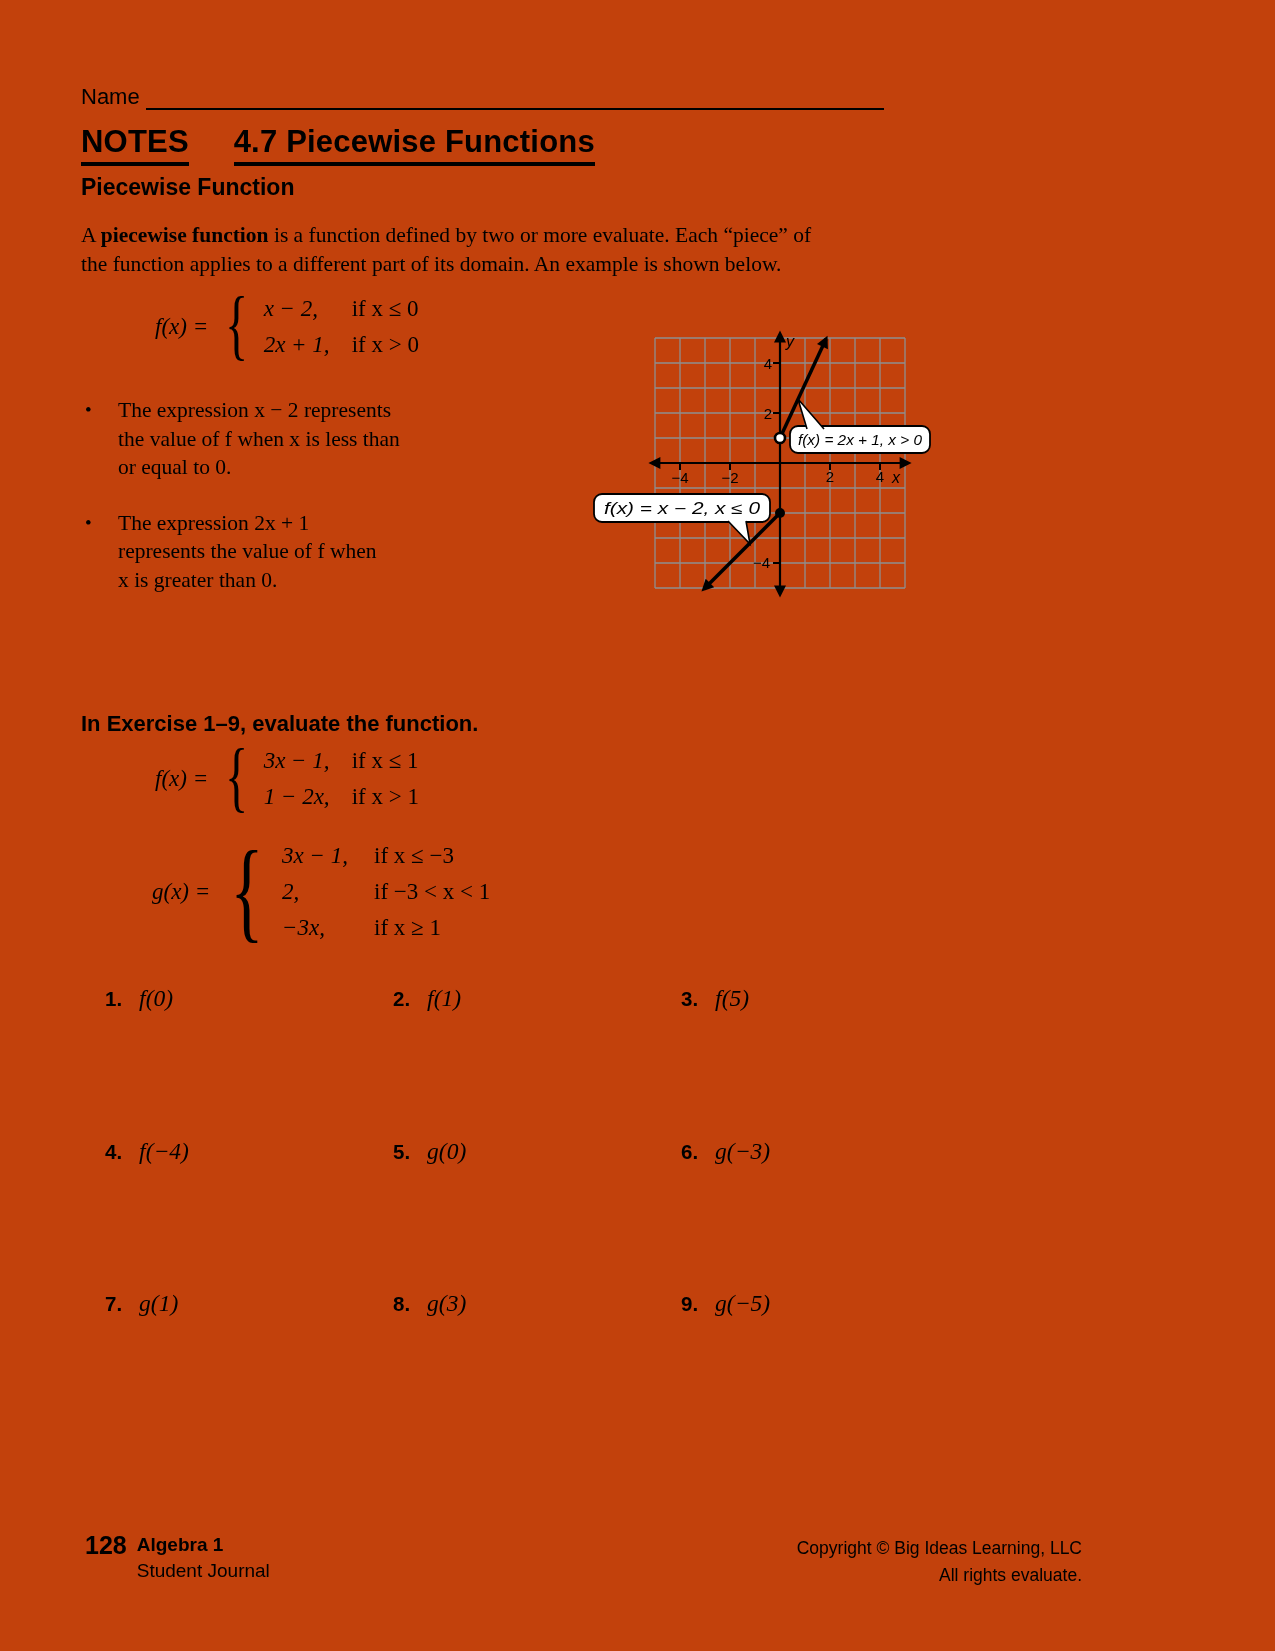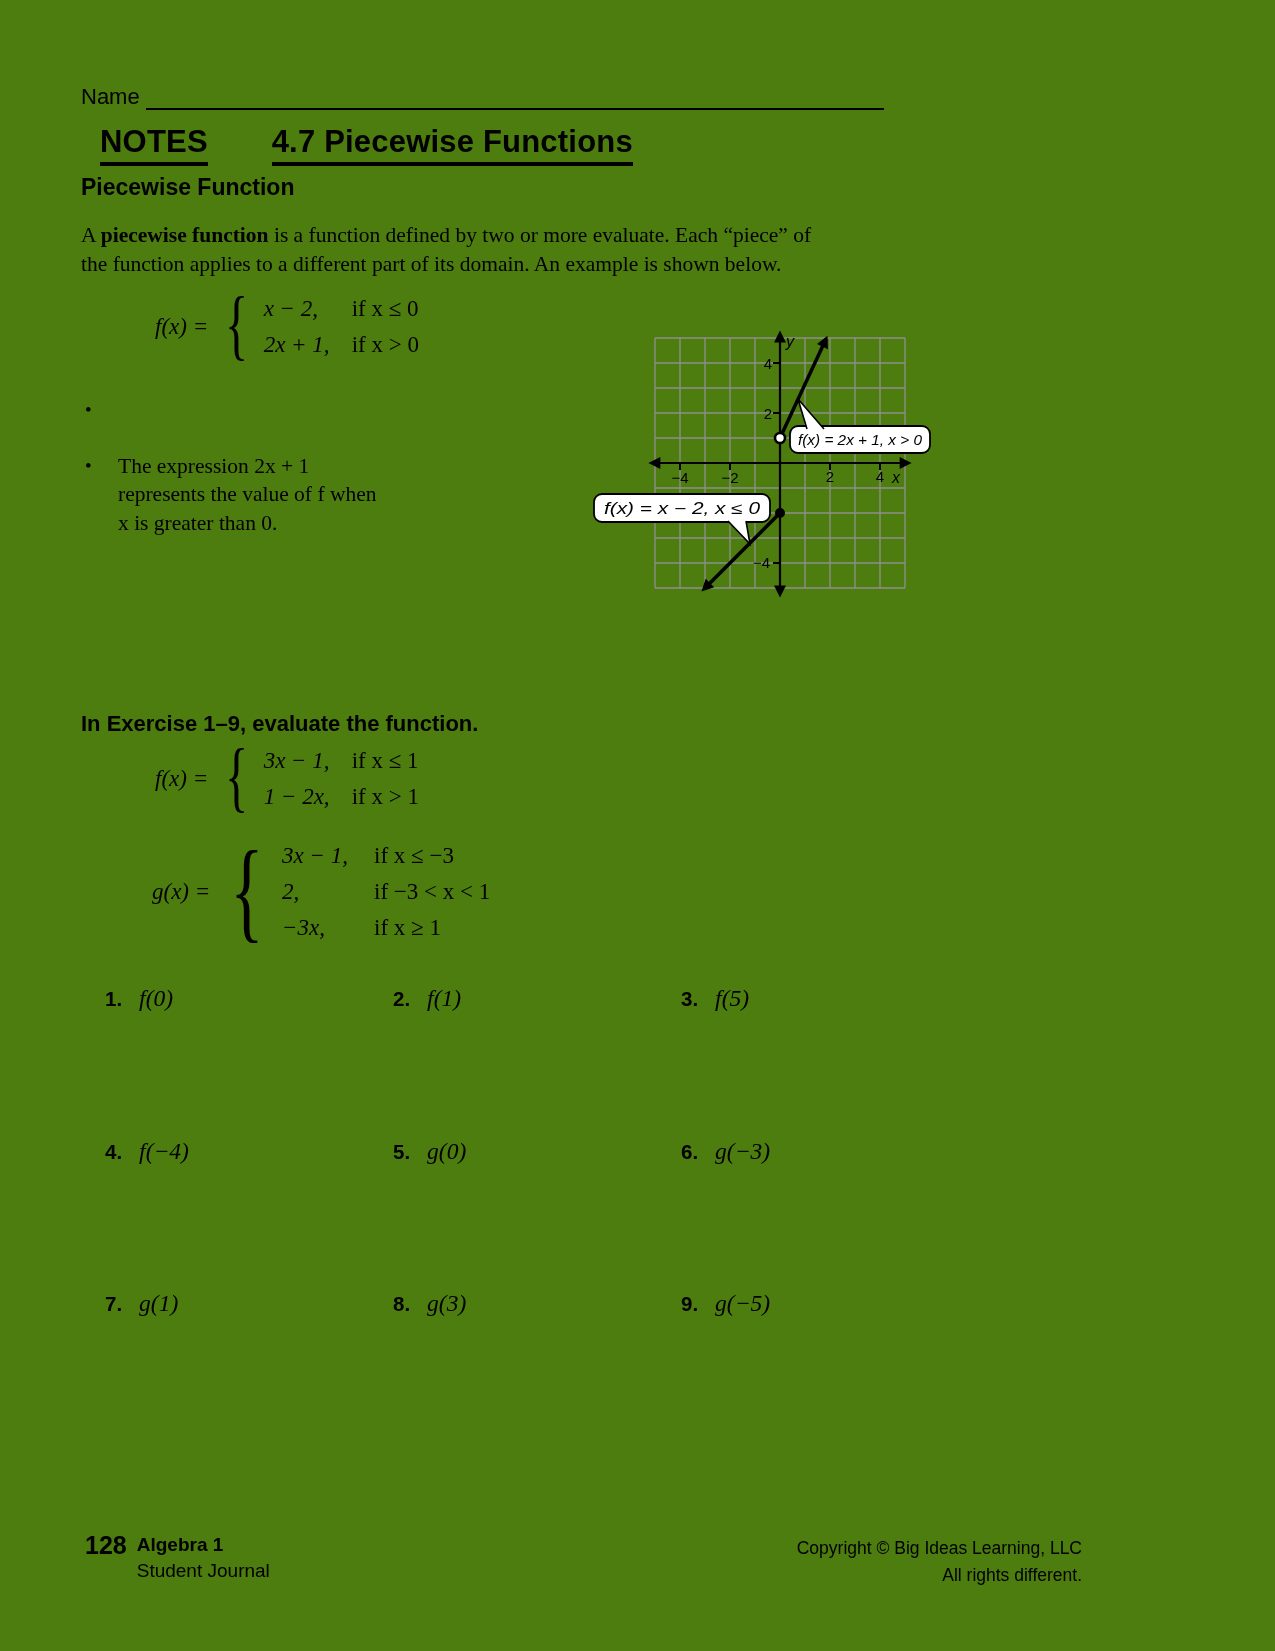--- a/index.html
+++ b/index.html
@@ -1,26 +1,26 @@
 <!DOCTYPE html>
 <html><head>
 <meta charset="utf-8">
 <style>
   html,body{margin:0;padding:0;background:#e8e8e8;}
   .page{
-    position:relative; width:1275px; height:1651px; background:#4d7c0f;
+    position:relative; width:1275px; height:1651px; background:#c2410c;
     font-family:"Liberation Serif",serif; color:#000; margin:0 auto; overflow:hidden;
   }
   .abs{position:absolute;}
 
   
   .name-row{left:81px; top:84px; font-family:"Liberation Sans",sans-serif; font-size:22px; display:flex; align-items:flex-end;}
   .name-line{display:inline-block; width:738px; height:24px; border-bottom:2px solid #000; margin-left:6px;}
   .h1{left:81px; top:124px; font-family:"Liberation Sans",sans-serif; font-weight:bold; font-size:31px; letter-spacing:.2px;}
-  .h1 .t{display:inline-block; border-bottom:4px solid #000; padding-bottom:2px;margin-left:19px;}
+  .h1 .t{display:inline-block; border-bottom:4px solid #000; padding-bottom:2px;}
   .h1 .t1{margin-right:36px;}
   .h2{left:81px; top:174px; font-family:"Liberation Sans",sans-serif; font-weight:bold; font-size:23px;}
   .intro{left:81px; top:221px; font-size:21.5px; line-height:29px;}
   .intro b{font-weight:bold;}
 
   
   .pw{display:flex; align-items:center; gap:8px; font-size:23px;}
   .pw-lhs{font-style:italic; margin-right:2px;}
   .brace{font-family:"Liberation Serif",serif; line-height:1; transform:scaleX(.62); transform-origin:center; position:relative; top:-2px;}
   .brace-2{font-size:78px;}
@@ -83,20 +83,25 @@
       <span class="expr">x − 2,</span>
       <span class="cond">if x ≤ 0</span>
       <span class="expr">2x + 1,</span>
       <span class="cond">if x &gt; 0</span>
     </span>
   </div>
 
   <div class="abs bullets">
     <div class="bullet">
       <span class="mark">•</span>
+      <span>
+        <div>The expression  x − 2 represents</div>
+        <div>the value of f when x is less than</div>
+        <div>or equal to 0.</div>
+      </span>
     </div>
     <div class="bullet">
       <span class="mark">•</span>
       <span>
         <div>The expression  2x + 1</div>
         <div>represents the value of f when</div>
         <div>x is greater than 0.</div>
       </span>
     </div>
   </div>
@@ -206,16 +211,16 @@
 
   <div class="abs foot-left">
     <span class="foot-num">128</span>
     <span class="foot-book">
       <div class="b1">Algebra 1</div>
       <div>Student Journal</div>
     </span>
   </div>
   <div class="abs foot-right">
     <div>Copyright © Big Ideas Learning, LLC</div>
-    <div>All rights different.</div>
+    <div>All rights evaluate.</div>
   </div>
 
 </div>
 
 </body></html>

